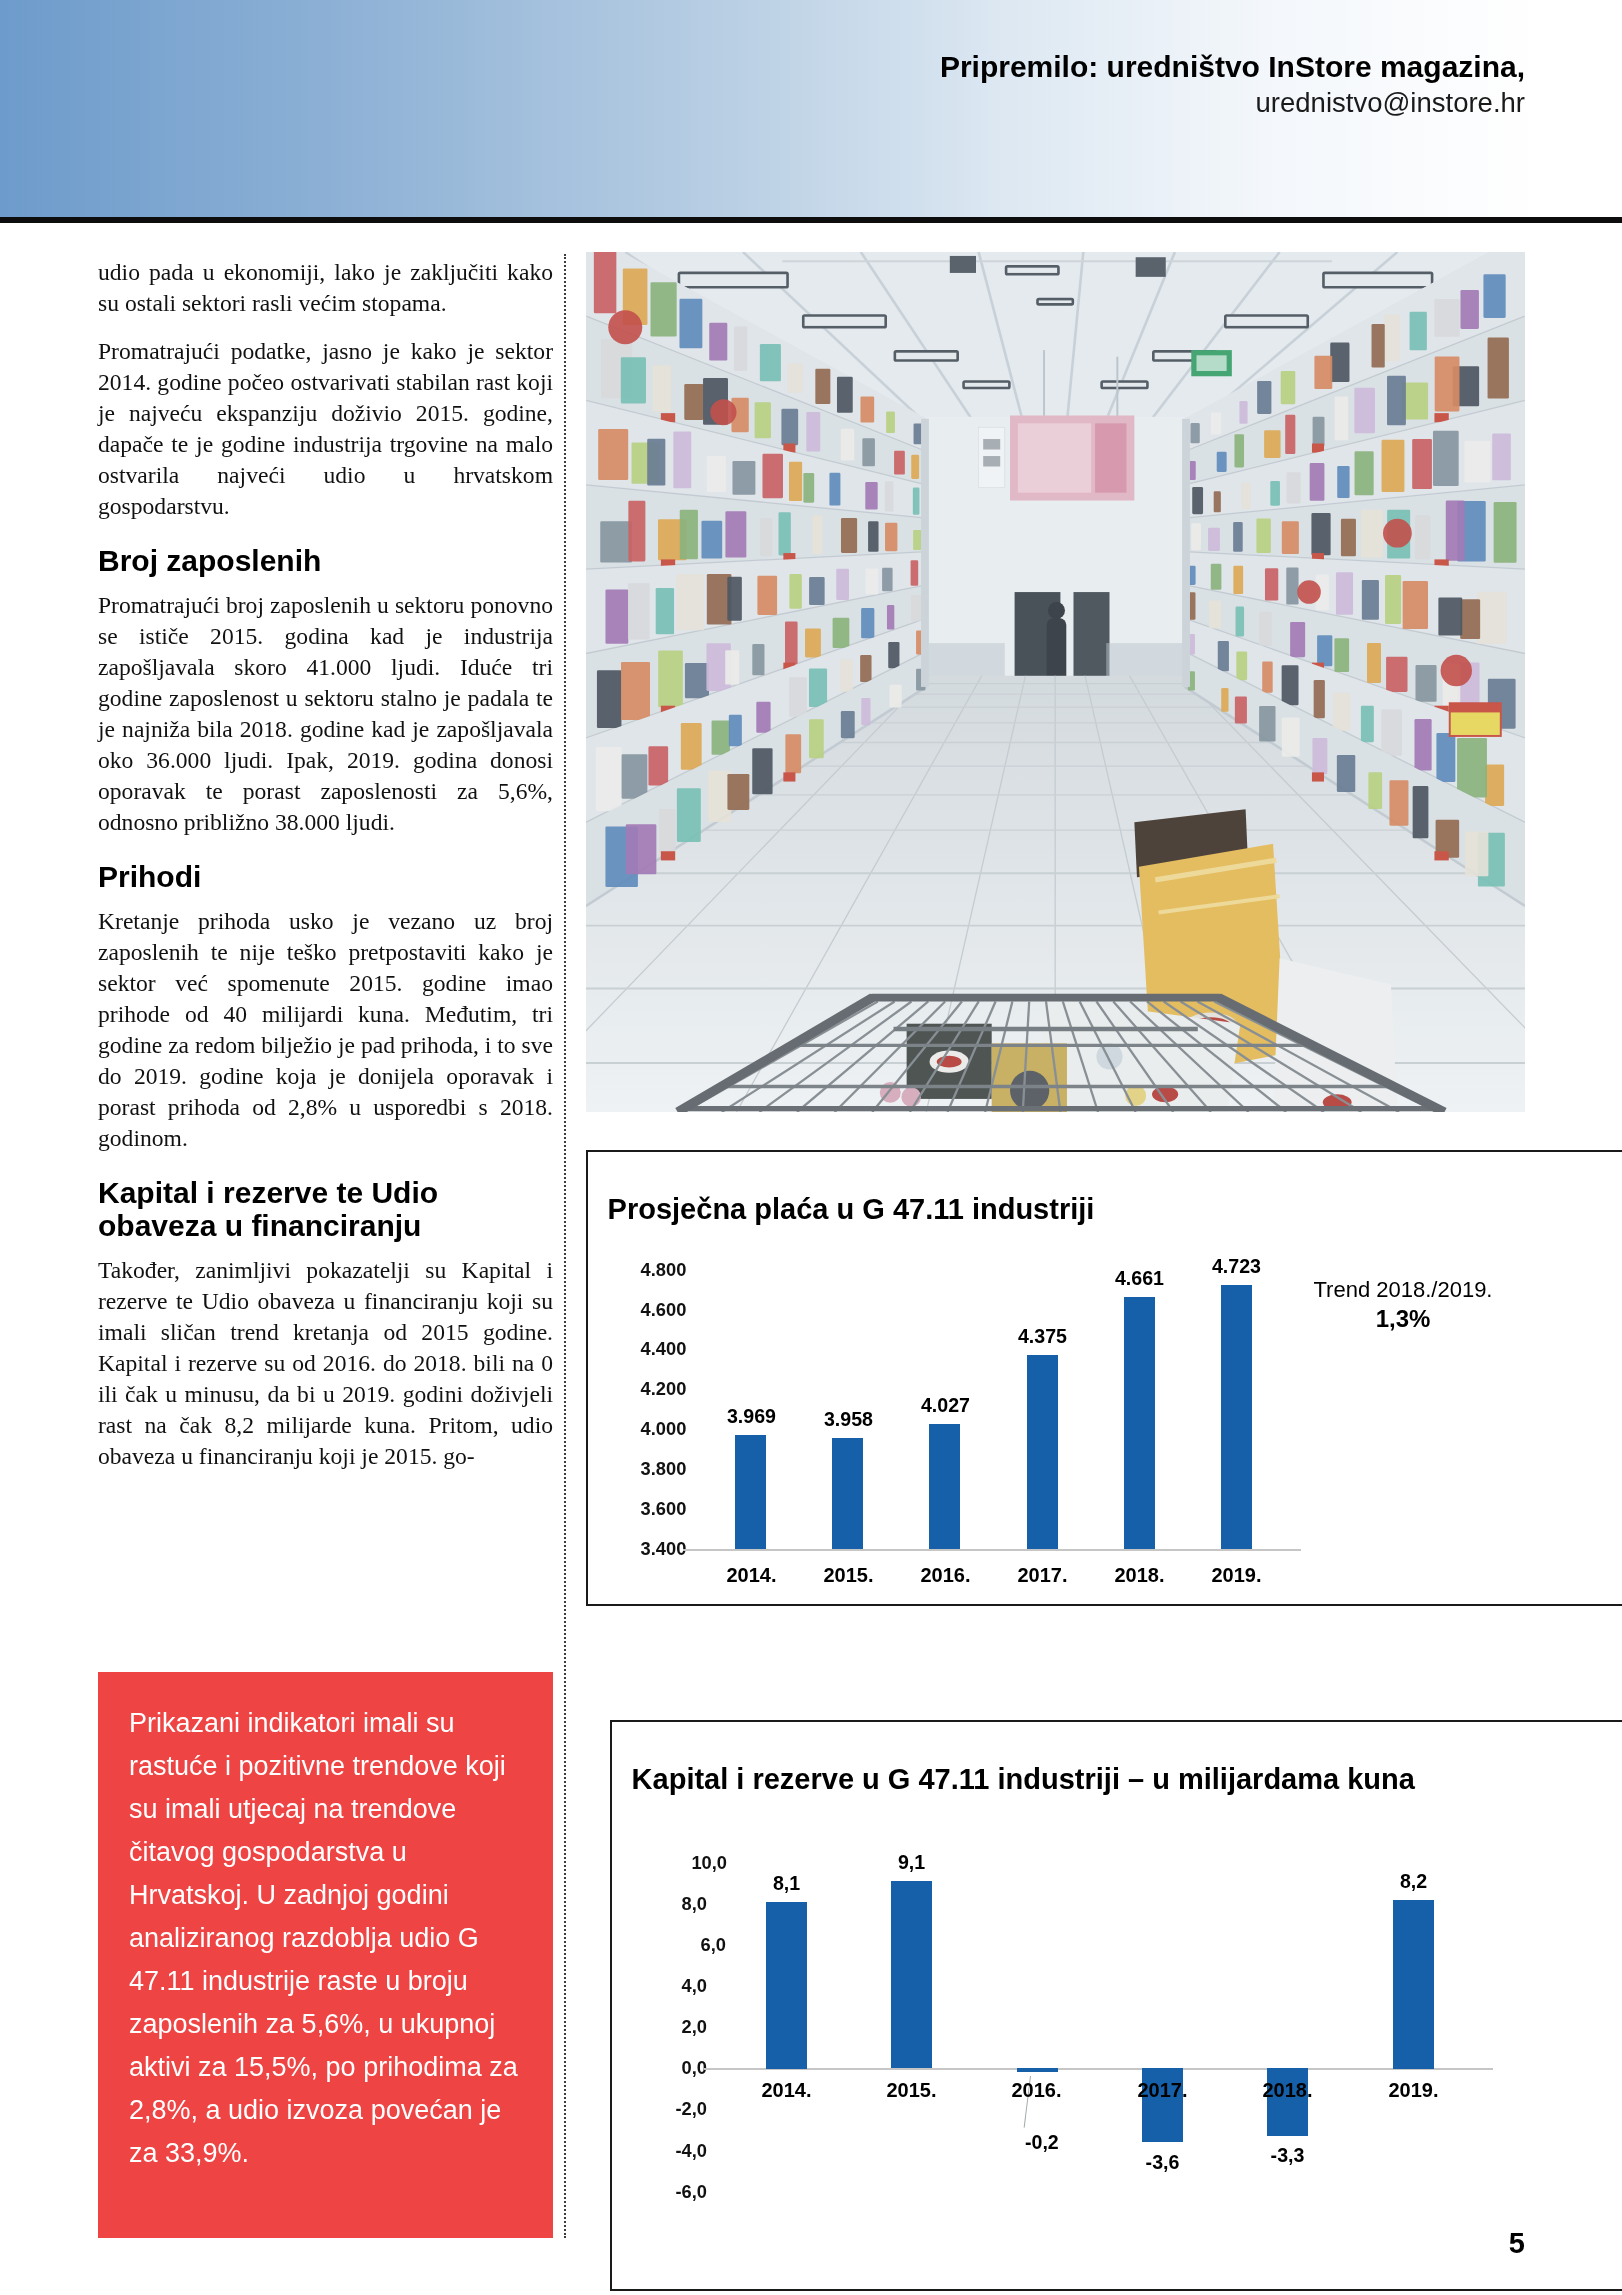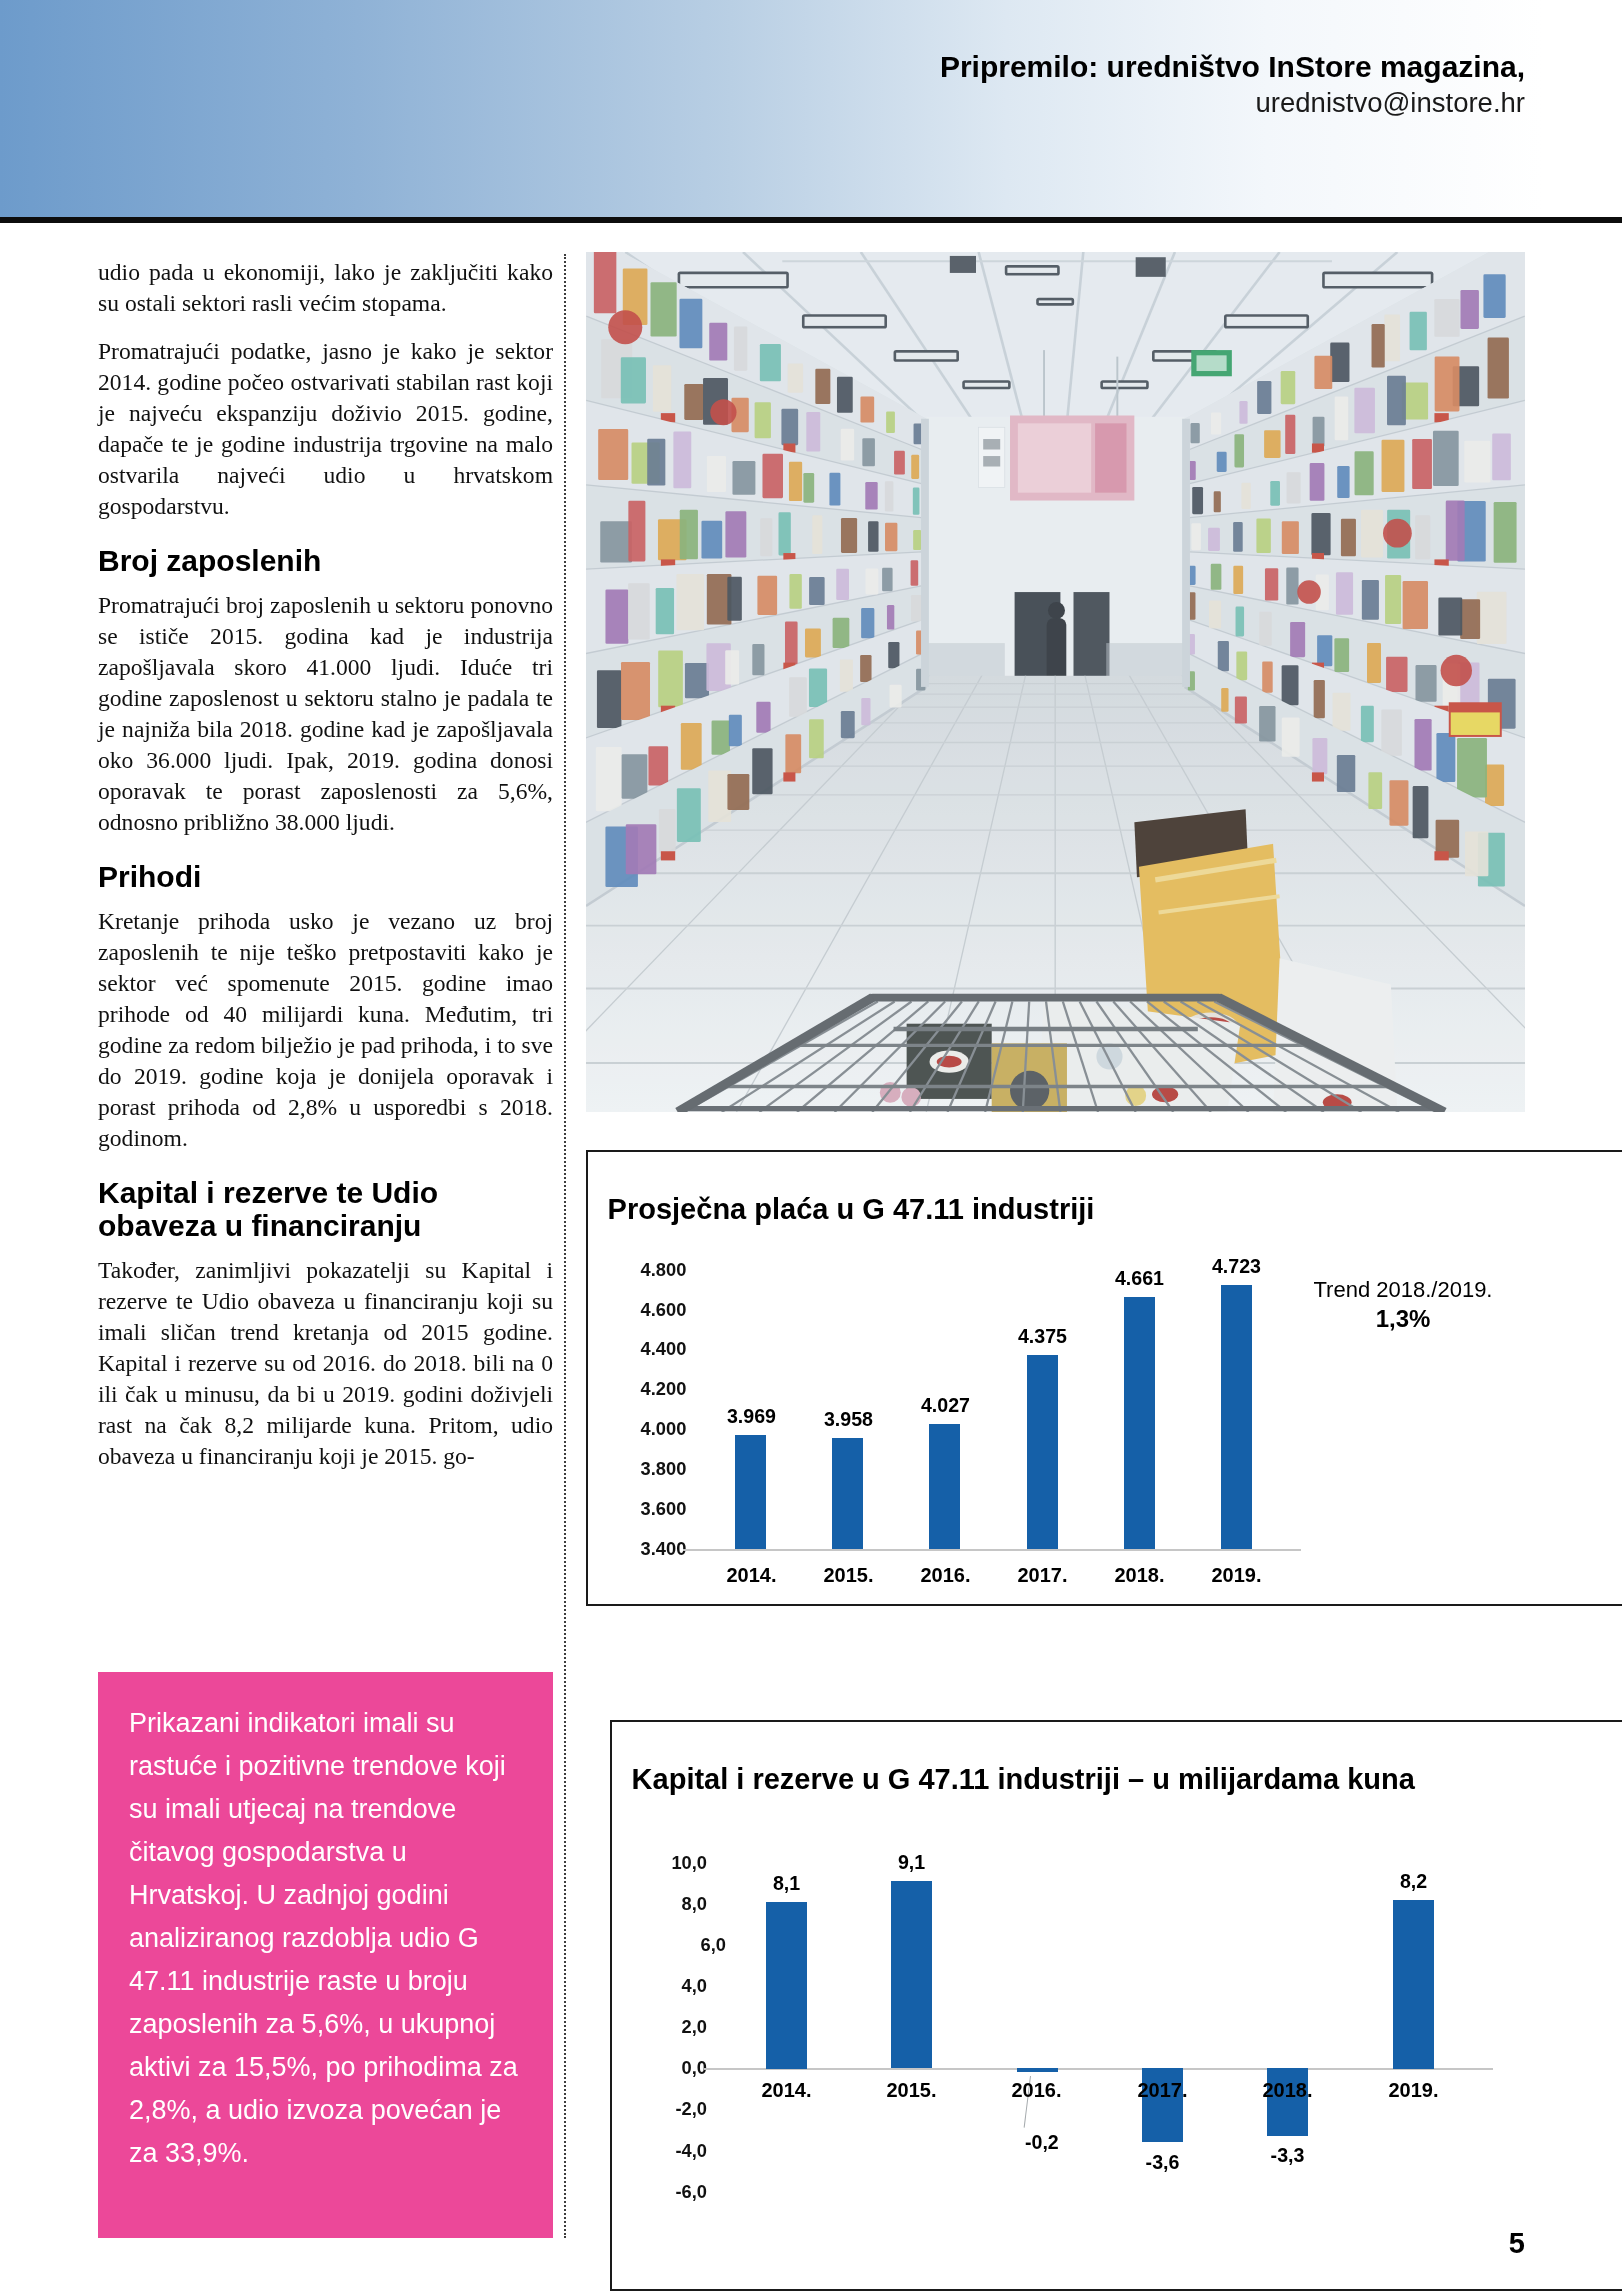--- a/index.html
+++ b/index.html
@@ -11,21 +11,21 @@
   .rule{position:absolute;left:0;top:217px;width:1623px;height:5.9px;background:#0d0d0d;}
   .hdr{position:absolute;right:98px;top:48px;text-align:right;font-family:"Liberation Sans",sans-serif;}
   .hdr .l1{font-weight:bold;font-size:30px;line-height:37px;color:#000;}
   .hdr .l2{font-weight:400;font-size:27.5px;line-height:35px;color:#1a1a1a;}
   
   .col{position:absolute;left:98px;top:257px;width:455px;}
   .col p{margin:0 0 17px 0;font-size:23.6px;line-height:31px;text-align:justify;}
   .col h3{margin:22px 0 13px 0;font-family:"Liberation Sans",sans-serif;font-weight:bold;
           font-size:30px;line-height:33px;color:#000;}
   
-  .bluebox{position:absolute;left:98px;top:1672px;width:455px;height:566px;background:#ec4899;
+  .bluebox{position:absolute;left:98px;top:1672px;width:455px;height:566px;background:#ef4444;
            box-sizing:border-box;padding:30px 31px;overflow:hidden;}
   .bluebox .txt{color:#ffffff;font-family:"Liberation Sans",sans-serif;font-size:27px;line-height:43px;}
   
   .dotsep{position:absolute;left:564px;top:254px;height:1984px;width:0;border-left:2.6px dotted #3c3c3c;}
   
   .photo{position:absolute;left:586px;top:252px;width:939px;height:860px;overflow:hidden;background:#e9edf0;}
   .photo svg{display:block;width:100%;height:100%;}
   
   .chartbox{position:absolute;left:586px;width:1083px;background:#fff;border:2px solid #1a1a1a;box-sizing:border-box;}
   #chart1{top:1150px;height:456px;}
@@ -524,21 +524,21 @@
       <div class="bar" style="left: 536px; top: 145px; width: 31px; height: 252px; background: rgb(21, 96, 168);"></div>
       <div class="xlabel" style="left: 486px; top: 412px; width: 131px;">2018.</div>
       <div class="vlabel" style="left: 486px; top: 115px; width: 131px;">4.661</div>
       <div class="bar" style="left: 633px; top: 133px; width: 31px; height: 264px; background: rgb(21, 96, 168);"></div>
       <div class="xlabel" style="left: 583px; top: 412px; width: 131px;">2019.</div>
       <div class="vlabel" style="left: 583px; top: 103px; width: 131px;">4.723</div>
     </section>
 
   <section class="chartbox" id="chart2">
     <h2 class="ctitle">Kapital i rezerve u G 47.11 industriji – u milijardama kuna</h2>
-  <div class="ytick" style="left: 0px; top: 130px; width: 95px;">10,0</div>
+  <div class="ytick" style="left: 0px; top: 130px; width: 95px; padding-left: 20px;">10,0</div>
       <div class="ytick" style="left: 0px; top: 171px; width: 95px;">8,0</div>
       <div class="ytick" style="left: 0px; top: 212px; width: 95px; padding-left: 19px;">6,0</div>
       <div class="ytick" style="left: 0px; top: 253px; width: 95px;">4,0</div>
       <div class="ytick" style="left: 0px; top: 294px; width: 95px;">2,0</div>
       <div class="ytick" style="left: 0px; top: 335px; width: 95px;">0,0</div>
       <div class="ytick" style="left: 0px; top: 376px; width: 95px;">-2,0</div>
       <div class="ytick" style="left: 0px; top: 418px; width: 95px;">-4,0</div>
       <div class="ytick" style="left: 0px; top: 459px; width: 95px;">-6,0</div>
       <div class="axisline" style="left: 92px; top: 346px; width: 789px;"></div>
       <div class="bar" style="left: 154px; top: 180px; width: 41px; height: 167px; background: rgb(21, 96, 168);"></div>

